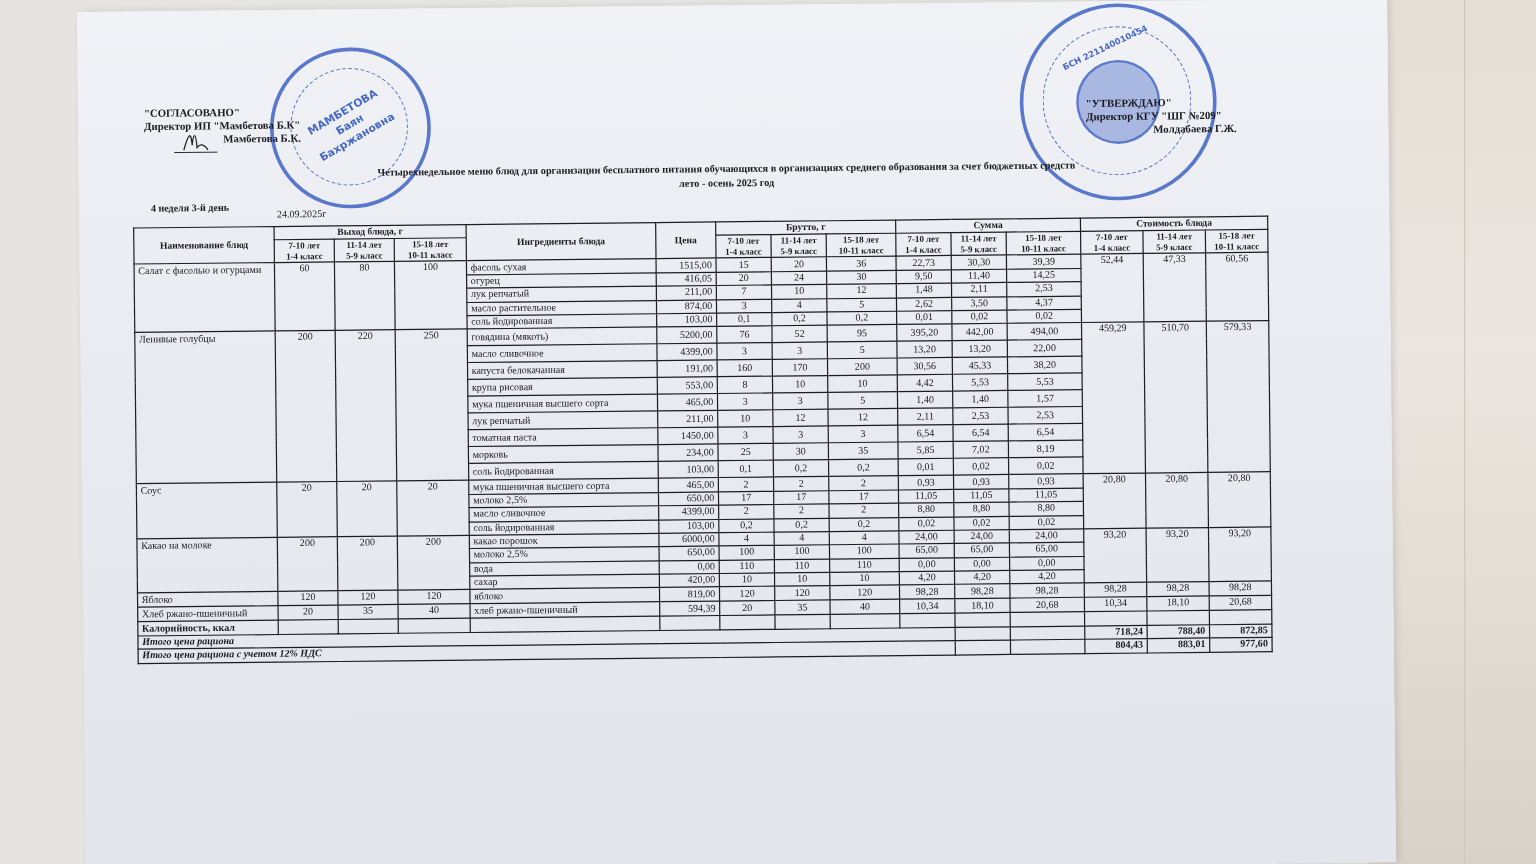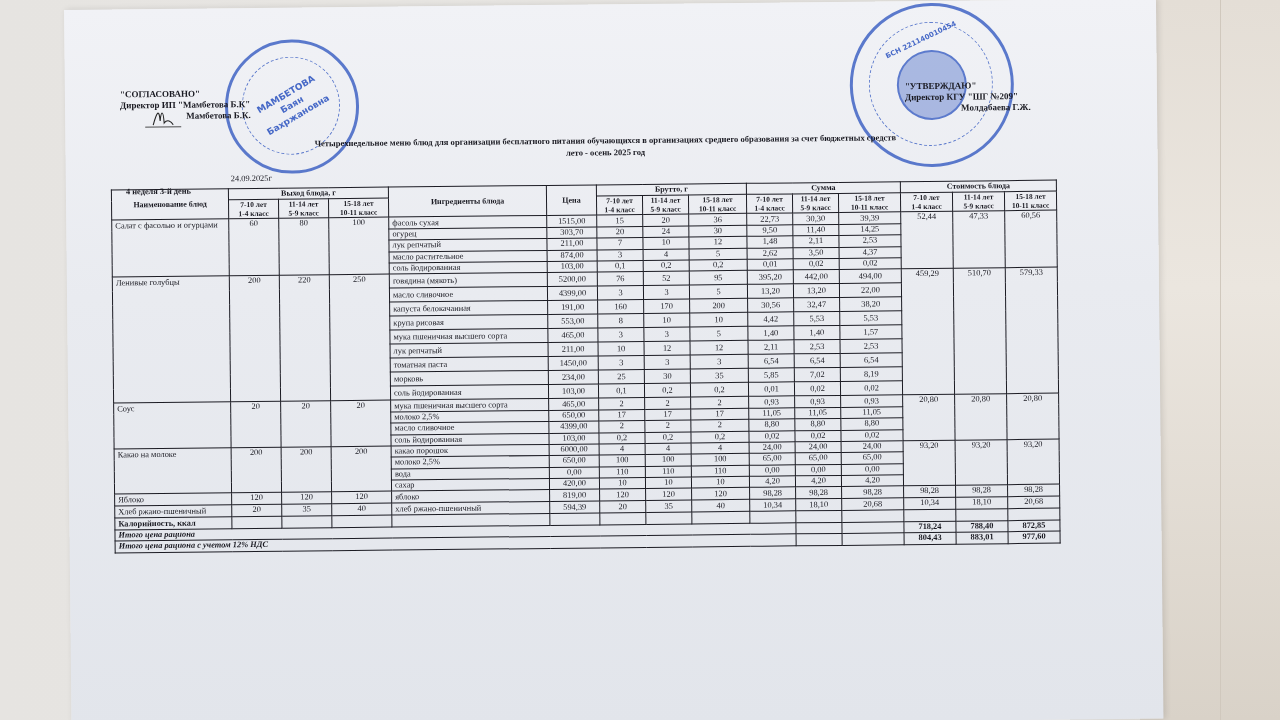--- a/index.html
+++ b/index.html
@@ -17,21 +17,21 @@
   .hdr{font-size:9px;font-weight:bold;line-height:11px;}
   .title{font-size:8.6px;font-weight:bold;text-align:center;line-height:12px;}
   .stamp{position:absolute;border-radius:50%;border:3px solid rgba(40,80,190,0.75);}
   .stamp-inner{position:absolute;border-radius:50%;border:1.5px dashed rgba(40,80,190,0.7);}
   .stamp-text{position:absolute;color:rgba(40,80,190,0.85);font-family:"DejaVu Sans",sans-serif;font-weight:bold;}
   table.menu{position:absolute;left:45px;top:180px;border-collapse:collapse;
     font-size:8.4px;table-layout:fixed;}
   table.menu td, table.menu th{border:1px solid #1c1c24;padding:0 3px;height:10.4px;line-height:10px;
     white-space:nowrap;overflow:hidden;}
   table.menu th{font-weight:bold;text-align:center;font-size:8px;line-height:10px;}
-  .num{text-align:center;}
+  .num{text-align:right;}
   .ctr{text-align:center;}
   .top{vertical-align:top;}
   .dish{vertical-align:top;white-space:normal!important;line-height:11px!important;}
   .bi{font-weight:bold;font-style:italic;}
   .b{font-weight:bold;}
   .signature{position:absolute;left:78px;top:98px;width:40px;height:22px;}
 </style>
 </head>
 <body>
 
@@ -63,21 +63,21 @@
     <div>"УТВЕРЖДАЮ"</div>
     <div>Директор КГУ "ШГ №209"</div>
     <div style="padding-left:56px;">Молдабаева Г.Ж.</div>
   </div>
 
   <div class="abs title" style="left:200px;top:130px;width:680px;">
     <div style="white-space:nowrap;">Четырехнедельное меню блюд для организации бесплатного питания обучающихся в организациях среднего образования за счет бюджетных средств</div>
     <div>лето - осень 2025 год</div>
   </div>
 
-  <div class="abs" style="left:60px;top:178px;font-size:8.4px;font-weight:bold;">4 неделя 3-й день</div>
+  <div class="abs" style="left:60px;top:160px;font-size:8.4px;font-weight:bold;">4 неделя 3-й день</div>
   <div class="abs" style="left:165px;top:166px;font-size:8.4px;">24.09.2025г</div>
 
   <table class="menu">
     <colgroup>
       <col style="width:117px">
         <col style="width:50px">
         <col style="width:50px">
         <col style="width:60px">
       <col style="width:158px">
         <col style="width:50px">
@@ -165,21 +165,21 @@
           <td class="ctr">36</td>
           <td class="ctr">22,73</td>
           <td class="ctr">30,30</td>
           <td class="ctr">39,39</td>
           <td class="ctr top" rowspan="5">52,44</td>
           <td class="ctr top" rowspan="5">47,33</td>
           <td class="ctr top" rowspan="5">60,56</td>
         </tr>
         <tr>
           <td>огурец</td>
-          <td class="num">303,70</td>
+          <td class="num">416,05</td>
           <td class="ctr">20</td>
           <td class="ctr">24</td>
           <td class="ctr">30</td>
           <td class="ctr">9,50</td>
           <td class="ctr">11,40</td>
           <td class="ctr">14,25</td>
         </tr>
         <tr>
           <td>лук репчатый</td>
           <td class="num">211,00</td>
@@ -237,21 +237,21 @@
           <td class="ctr">13,20</td>
           <td class="ctr">22,00</td>
         </tr>
         <tr style="height: 14px;">
           <td>капуста белокачанная</td>
           <td class="num">191,00</td>
           <td class="ctr">160</td>
           <td class="ctr">170</td>
           <td class="ctr">200</td>
           <td class="ctr">30,56</td>
-          <td class="ctr">32,47</td>
+          <td class="ctr">45,33</td>
           <td class="ctr">38,20</td>
         </tr>
         <tr style="height: 14px;">
           <td>крупа рисовая</td>
           <td class="num">553,00</td>
           <td class="ctr">8</td>
           <td class="ctr">10</td>
           <td class="ctr">10</td>
           <td class="ctr">4,42</td>
           <td class="ctr">5,53</td>

